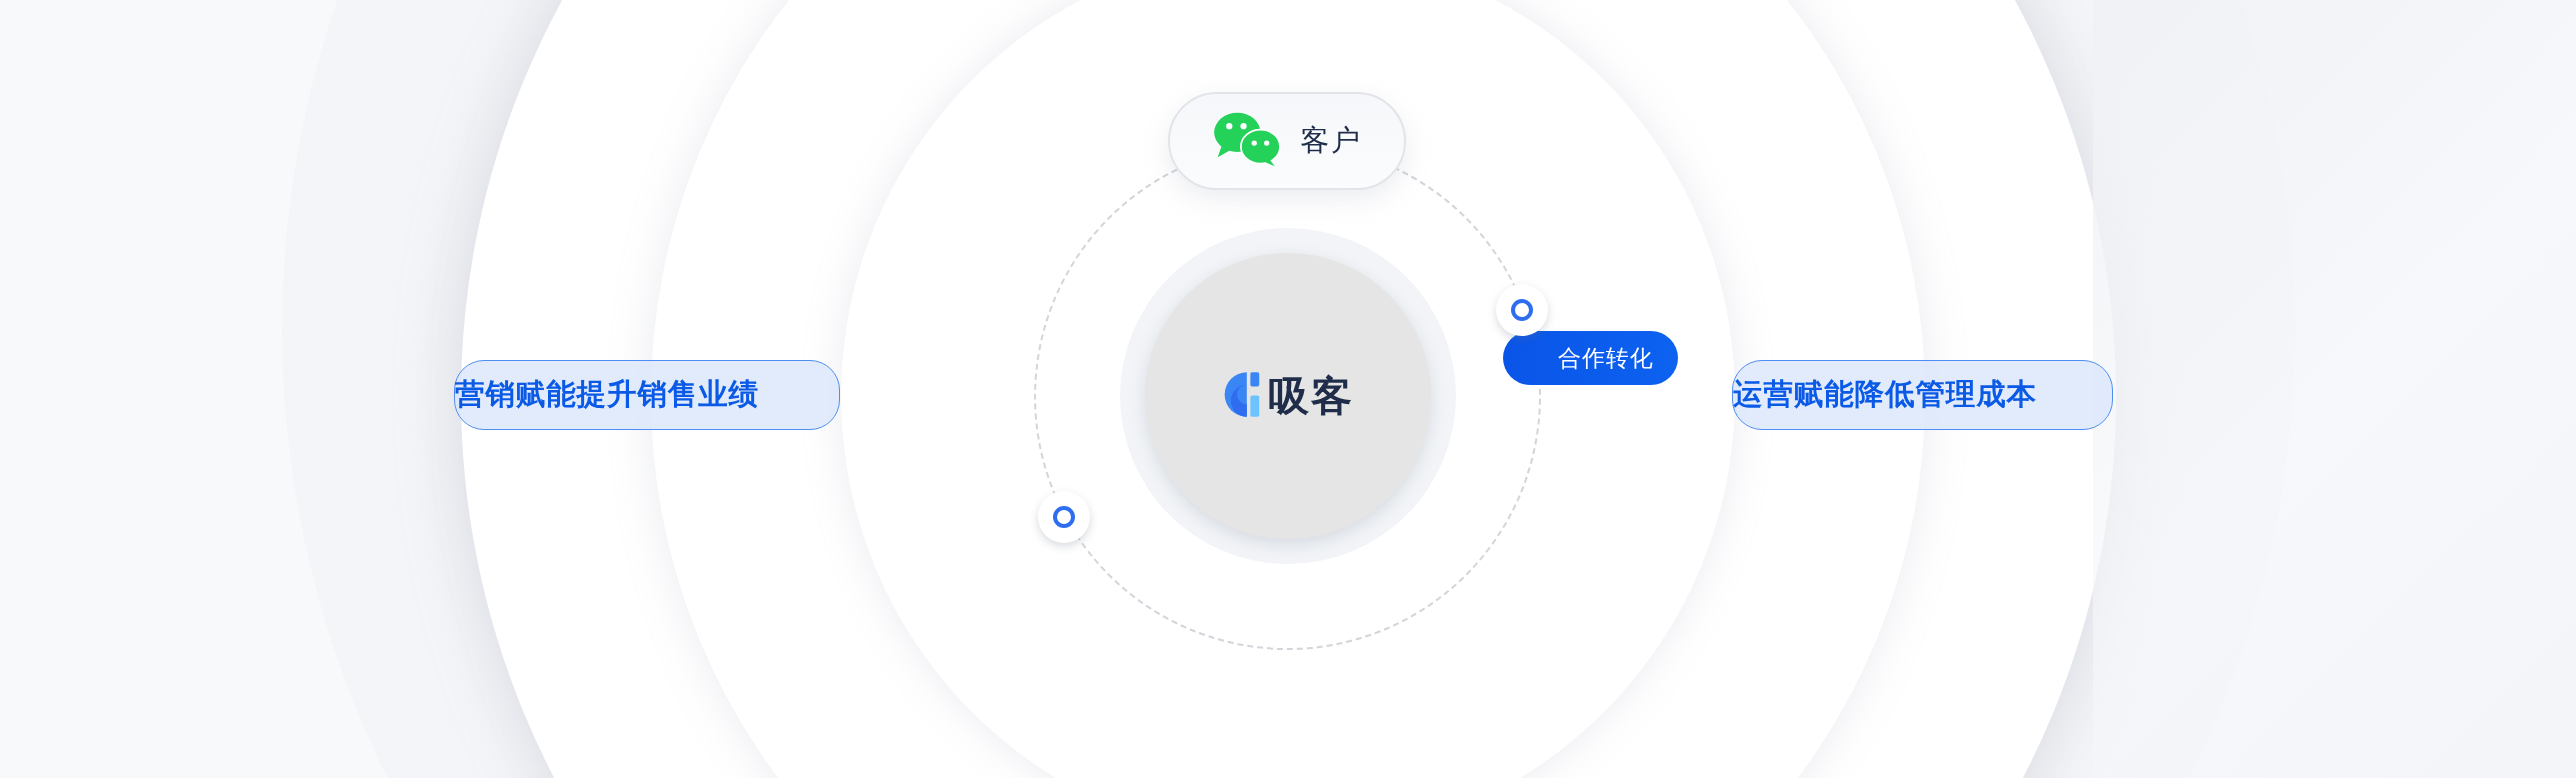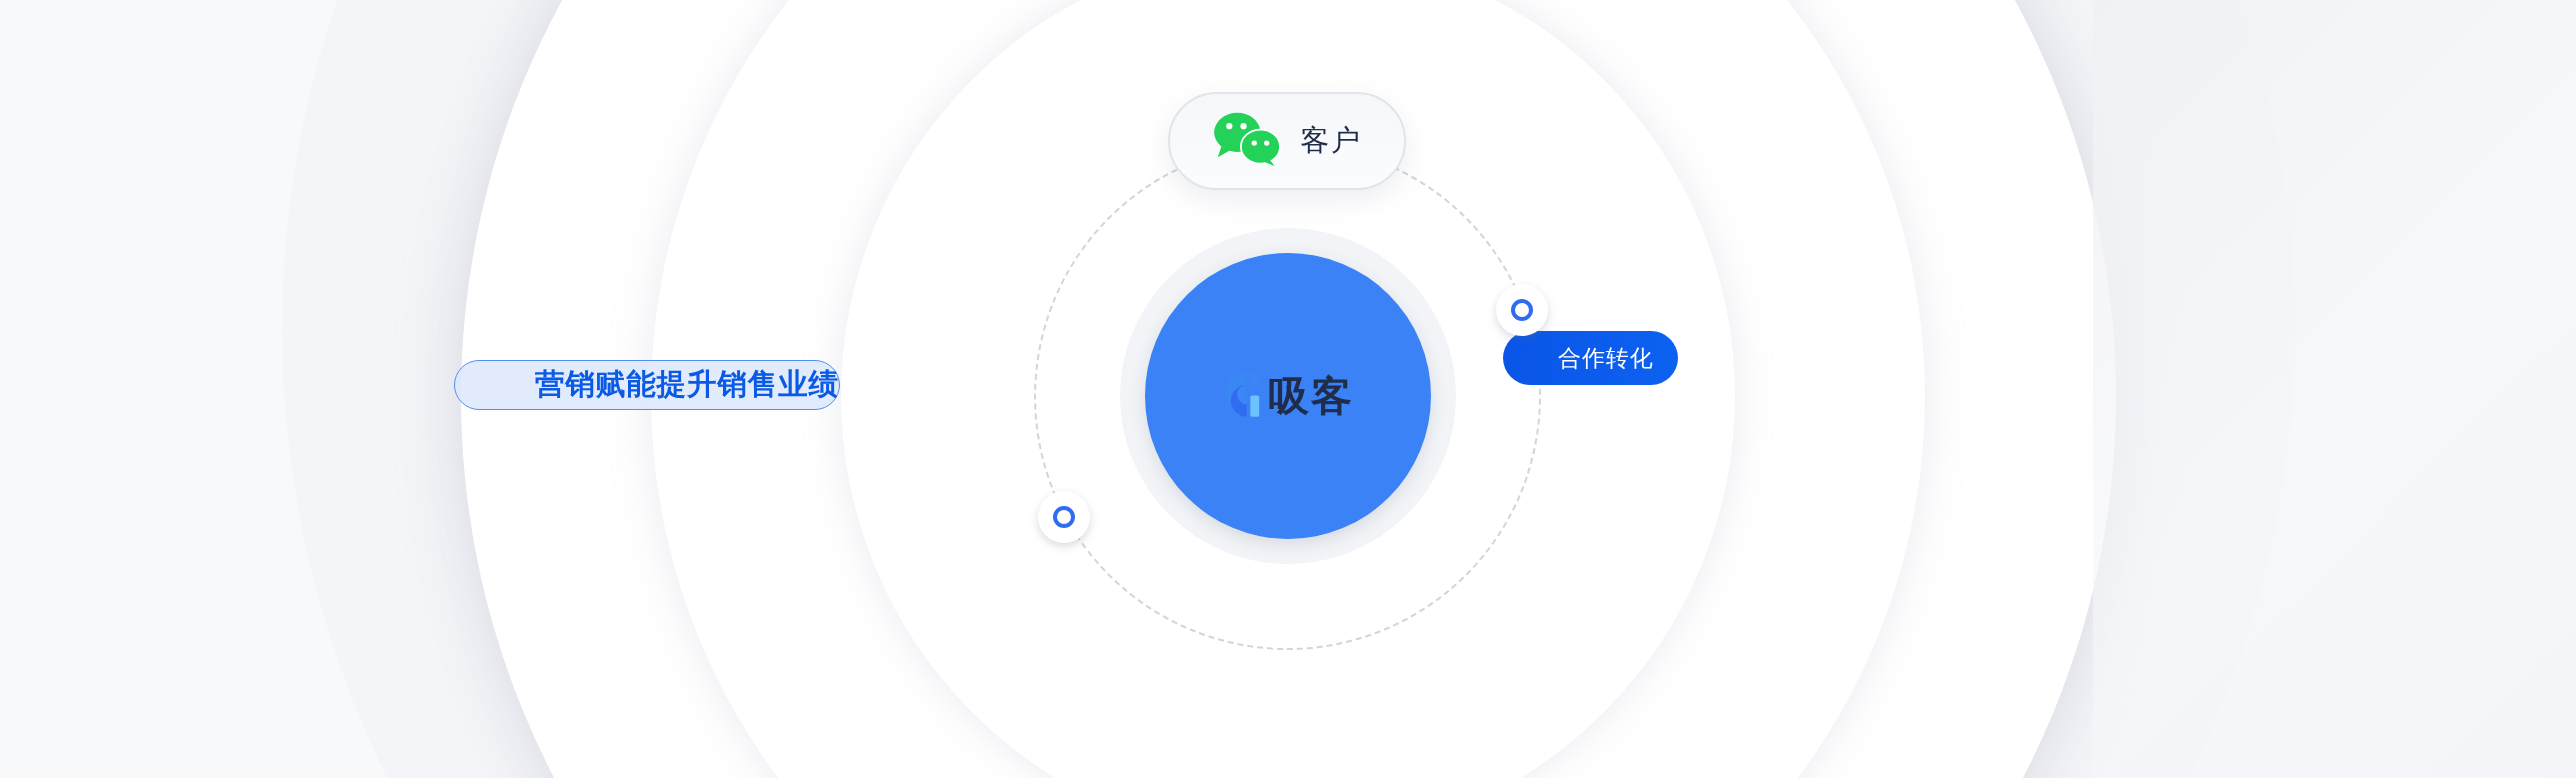--- a/index.html
+++ b/index.html
@@ -38,21 +38,21 @@
     position:absolute; left:1034px; top:143px; width:503px; height:503px;
     border-radius:50%;
     border:2.7px dashed #d3d5da;
   }
   .halo {
     position:absolute; left:1120px; top:228px; width:336px; height:336px;
     border-radius:50%; background:#f2f4f7;
   }
   .core {
     position:absolute; left:1145px; top:253px; width:286px; height:286px;
-    border-radius:50%; background:#3b82f6;
+    border-radius:50%; background:#e5e5e5;
     box-shadow: 0 5.4px 16px rgba(120,130,150,0.22);
     display:flex; align-items:center; justify-content:center; gap:7.2px;
   }
   .core-title {
     font-size:41px; font-weight:bold; color:#1f2d4a; letter-spacing:1.8px;
   }
   .node {
     position:absolute; width:238px; height:98px; border-radius:50px;
     background:linear-gradient(180deg,#f6f7fa,#fbfcfd);
     border:2.7px solid #e2e4ea;
@@ -73,25 +73,25 @@
   .tag-left { left:909px; top:490px; width:175px; padding-left:21.5px; }
   .tag-knob {
     position:absolute; width:52px; height:52px; border-radius:50%;
     background:#fff; box-shadow:0 3.6px 9px rgba(100,110,130,0.25);
     display:flex; align-items:center; justify-content:center;
   }
   .tag-knob .dot {
     width:14.3px; height:14.3px; border-radius:50%; border:4.5px solid #2f6df0; box-sizing:content-box;
   }
   .pill {
-    position:absolute; height:50px; border-radius:30px;
+    position:absolute; height:70px; border-radius:30px;
     background:rgba(220,232,252,0.85);
     border:1.8px solid #4f8ef0;
     color:#0b5ae6; font-size:29.5px; font-weight:bold; letter-spacing:0.9px;
-    display:flex; align-items:center; justify-content:flex-end;
+    display:flex; align-items:center; justify-content:flex-start;
     box-sizing:border-box;
   }
   .pill-left { left:454px; top:360px; width:386px; }
   .pill-right { left:1732px; top:360px; width:381px; }
 </style>
 </head>
 <body>
 
 <div class="stage">
   <div class="ring ring-far"></div>
@@ -139,14 +139,17 @@
     <span class="dot"></span>
   </div>
 
   <div class="tag-knob" style="left:1038px; top:491px;">
     <span class="dot"></span>
   </div>
 
   <div class="pill pill-left">
     <span>营销赋能提升销售业绩</span>
   </div>
+  <div class="pill pill-right">
+    <span>运营赋能降低管理成本</span>
+  </div>
 </div>
 
 
 </body></html>

